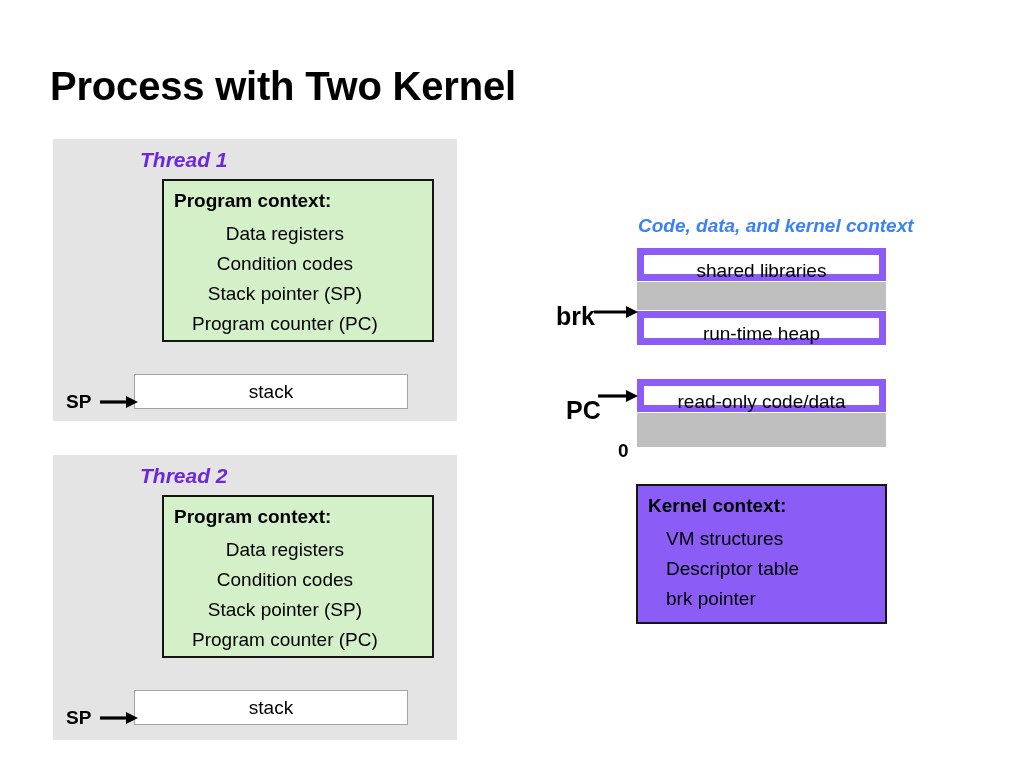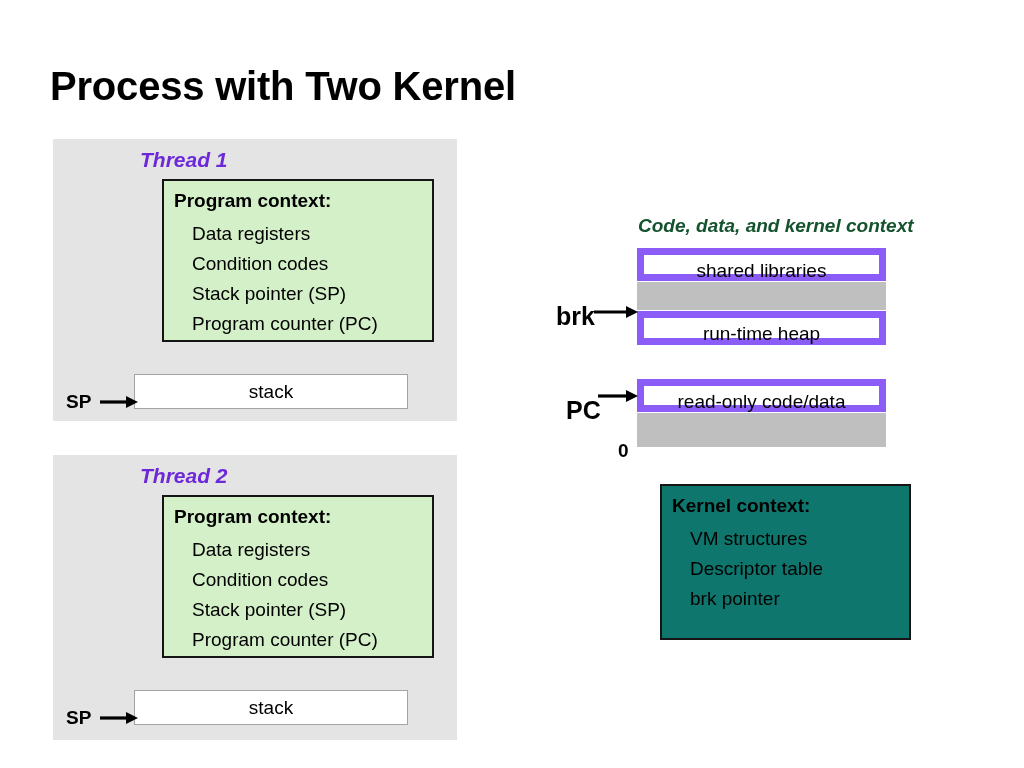--- a/index.html
+++ b/index.html
@@ -69,21 +69,21 @@
     white-space: nowrap;
   }
   .pc-list {
     position: absolute;
     left: 28px;
     top: 38px;
     font-size: 19px;
     line-height: 30px;
     white-space: nowrap;
   }
-  .pc-list div { white-space: nowrap; }
+  .pc-list div { white-space: nowrap; text-align: center; }
 
   .stack-box {
     position: absolute;
     left: 81px;
     top: 235px;
     width: 274px;
     height: 35px;
     background: #ffffff;
     border: 1px solid #a3a3a3;
     box-sizing: border-box;
@@ -107,21 +107,21 @@
   }
 
   
   #mem-context-label {
     position: absolute;
     left: 638px;
     top: 215px;
     font-size: 19px;
     font-weight: bold;
     font-style: italic;
-    color: #14532d;
+    color: #3b82f6;
     white-space: nowrap;
   }
 
   #memory-diagram {
     position: absolute;
     left: 637px;
     top: 248px;
     width: 249px;
     height: 199px;
   }
@@ -155,25 +155,25 @@
     position: absolute;
     left: 618px;
     top: 440px;
     font-size: 19px;
     font-weight: bold;
   }
 
   
   #kernel-context-box {
     position: absolute;
-    left: 660px;
+    left: 636px;
     top: 484px;
     width: 251px;
-    height: 156px;
-    background: #0f766e;
+    height: 140px;
+    background: #8b5cf6;
     border: 2.5px solid #151515;
     box-sizing: border-box;
   }
   #kernel-heading {
     position: absolute;
     left: 10px;
     top: 9px;
     font-size: 19px;
     font-weight: bold;
     white-space: nowrap;

